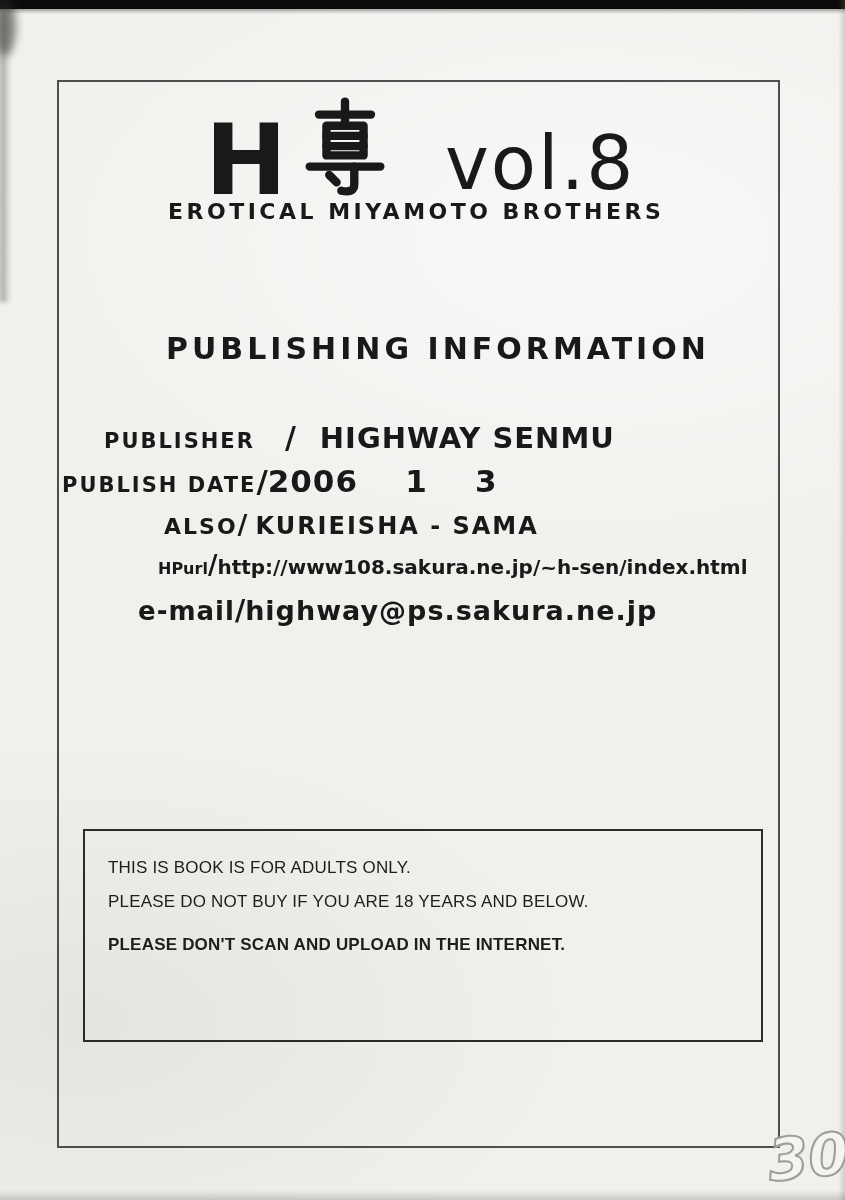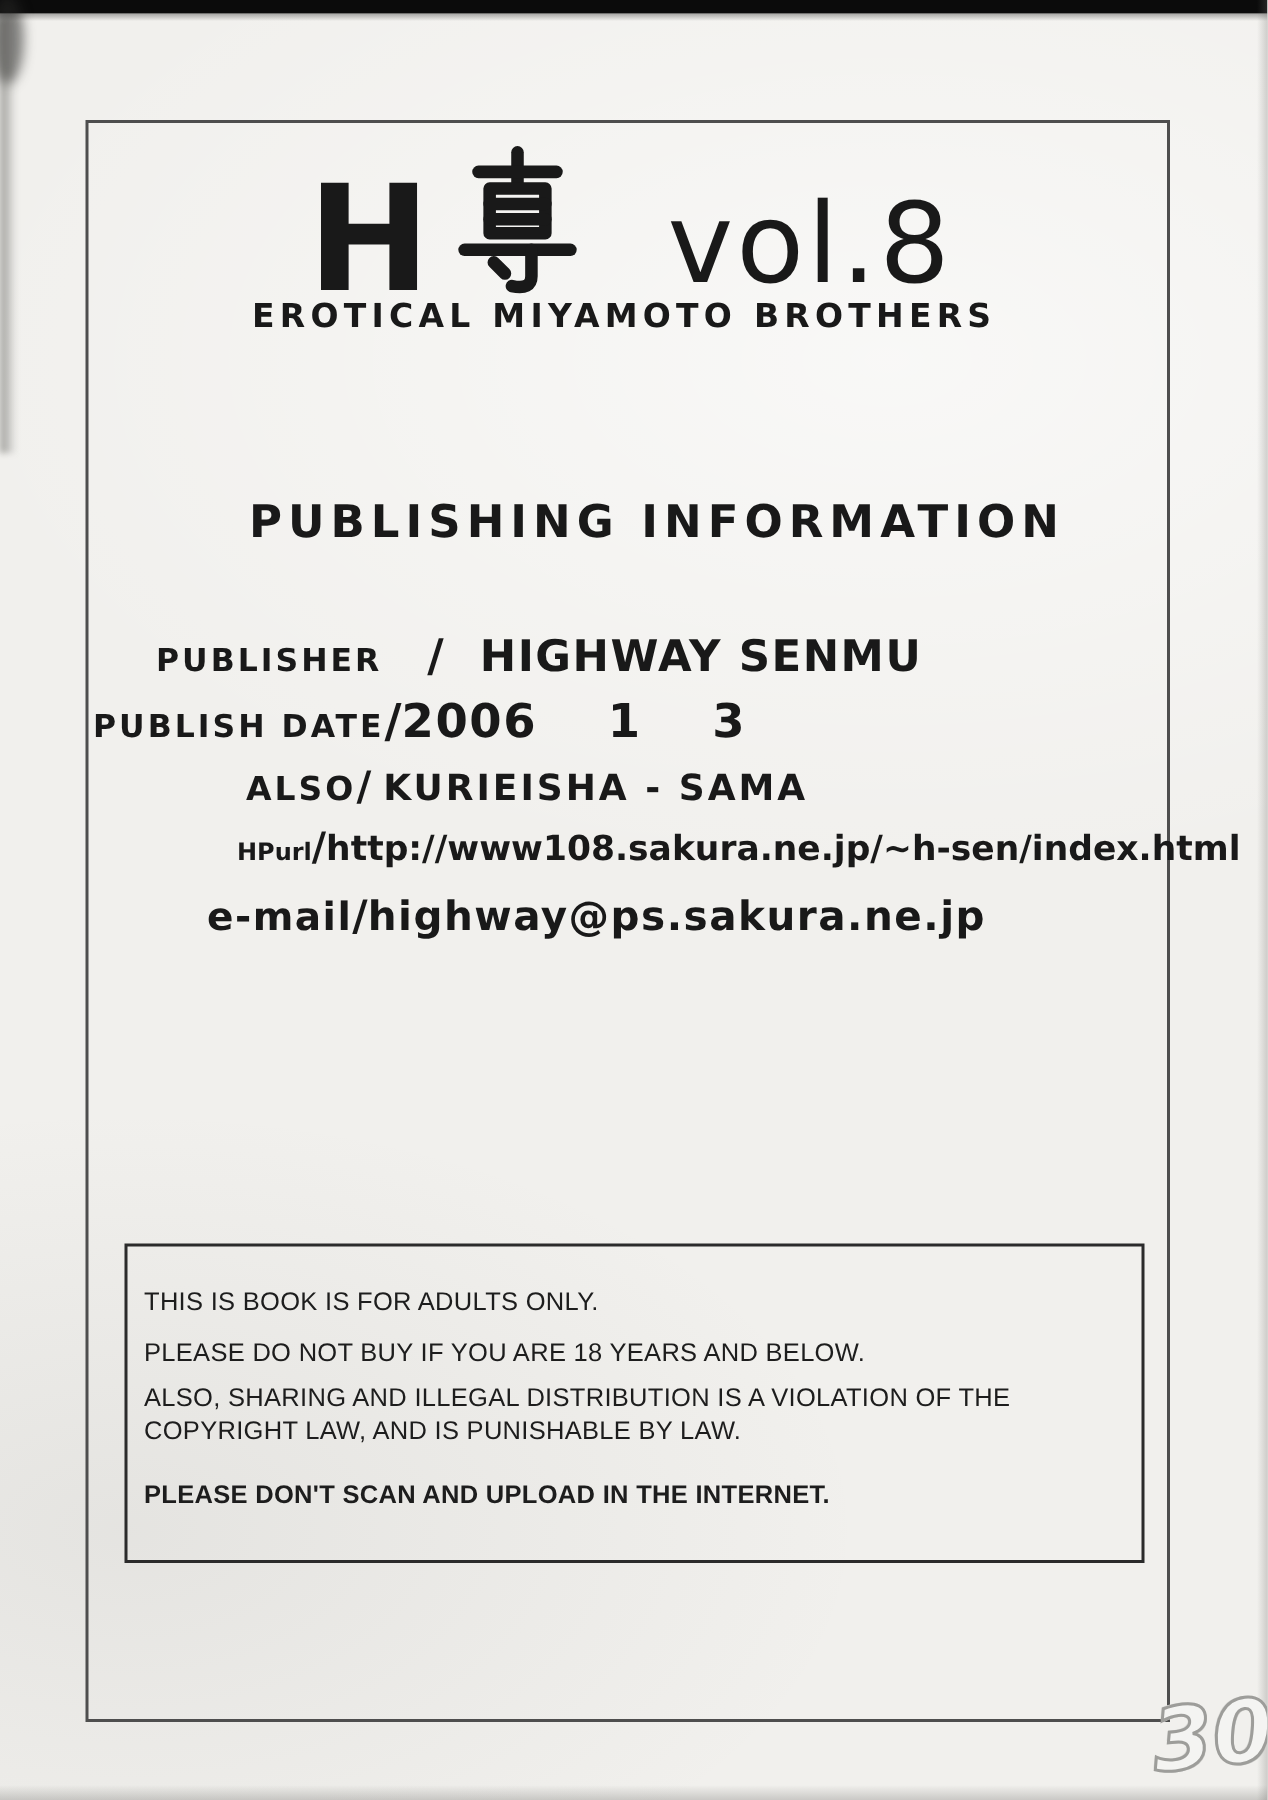--- a/index.html
+++ b/index.html
@@ -58,30 +58,30 @@
   .il-2 .il-label{font-size:21px;}
   .il-2 .il-sep{font-size:31px;}
   .il-2 .il-value{font-size:31px;}
   .il-3{left:164px;top:509px;}
   .il-3 .il-label{font-size:22px;}
   .il-3 .il-sep{font-size:27px;}
   .il-3 .il-value{font-size:24px;margin-left:8px;letter-spacing:2px;}
   .il-4{left:158px;top:550px;}
   .il-4 .il-label{font-size:16px;letter-spacing:0;}
   .il-4 .il-sep{font-size:26px;}
-  .il-4 .il-value{font-size:23px;letter-spacing:0;}
+  .il-4 .il-value{font-size:20px;letter-spacing:0;}
   .il-5{left:138px;top:594px;}
   .il-5 .il-label{font-size:26px;letter-spacing:1px;}
   .il-5 .il-sep{font-size:28px;}
   .il-5 .il-value{font-size:27px;letter-spacing:1px;}
 
   
   .warning-box{position:absolute;left:83px;top:829px;width:680px;height:213px;
     border:2px solid #2b2b2b;box-sizing:border-box;
-    padding:26px 18px 0 11px;
+    padding:26px 18px 0 23px;
     font-family:"Liberation Sans",sans-serif;color:#1d1d1d;}
   .warning-box p{margin:0;font-size:17px;line-height:22px;letter-spacing:0.2px;}
   .warn-2{margin-top:12px !important;}
   .warn-3{margin-top:8px !important;max-width:648px;}
   .warn-4{margin-top:21px !important;font-weight:bold;}
 
   
   .page-number{position:absolute;left:768px;top:1128px;
     font-size:58px;font-style:italic;font-weight:bold;line-height:1;
     color:#f4f4f2;-webkit-text-stroke:2px #9d9d9a;
@@ -147,19 +147,18 @@
 
   <div class="info-line il-5">
     <span class="il-label">e-mail</span>
     <span class="il-sep">/</span>
     <span class="il-value">highway@ps.sakura.ne.jp</span>
   </div>
 
   <div class="warning-box">
     <p class="warn-1">THIS IS BOOK IS FOR ADULTS ONLY.</p>
     <p class="warn-2">PLEASE DO NOT BUY IF YOU ARE 18 YEARS AND BELOW.</p>
-    <p class="warn-3">ALSO, SHARING AND ILLEGAL DISTRIBUTION IS A VIOLATION OF THE COPYRIGHT LAW, AND IS PUNISHABLE BY LAW.</p>
     <p class="warn-4">PLEASE DON'T SCAN AND UPLOAD IN THE INTERNET.</p>
   </div>
 
   <div class="page-number">30</div>
 
 </div>
 
 </body></html>

